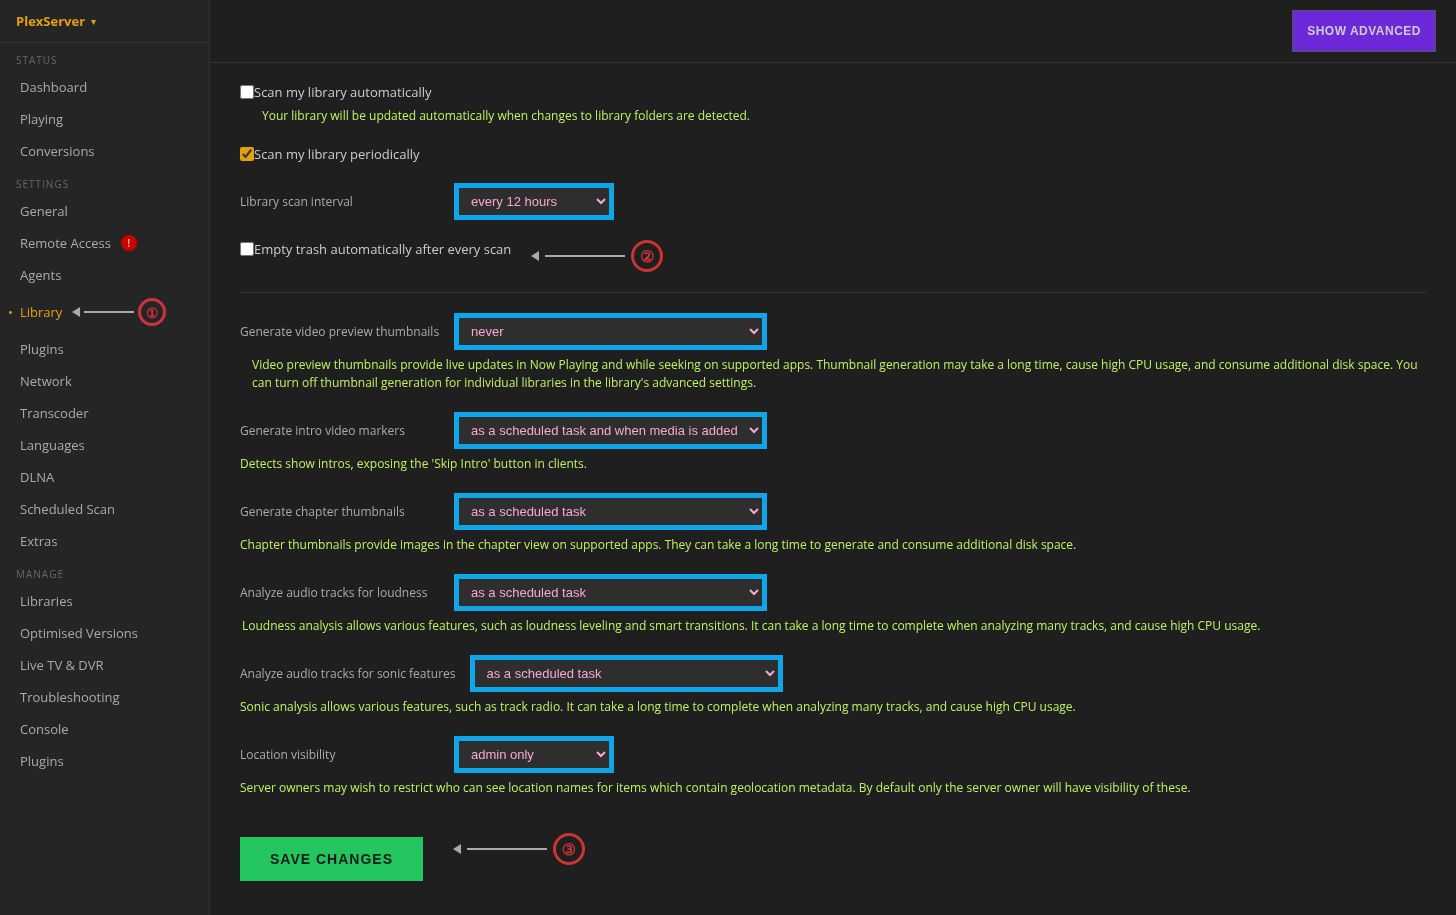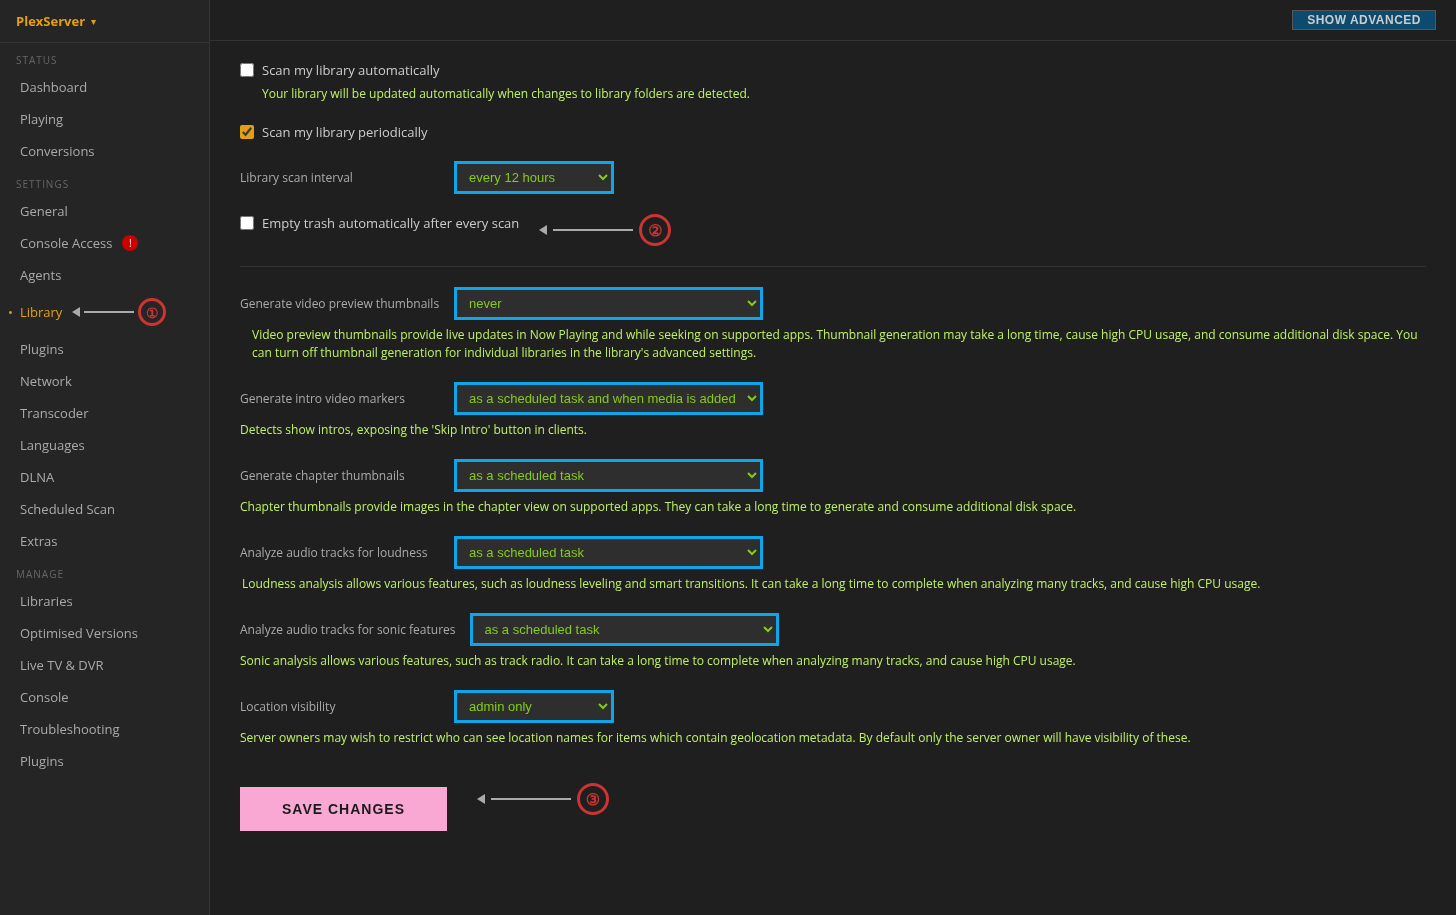--- a/index.html
+++ b/index.html
@@ -91,43 +91,42 @@
     }
 
     .top-bar {
       display: flex;
       justify-content: flex-end;
       padding: 10px 20px;
       border-bottom: 1px solid #333;
     }
 
     .show-advanced-btn {
-      background: #0c4a6e;
+      background: #6d28d9;
       color: #ccc;
       border: 1px solid #555;
-      padding: 2px 14px;
+      padding: 13px 14px;
       font-size: 12px;
       font-weight: bold;
       letter-spacing: 0.5px;
       cursor: pointer;
     }
 
     .content-area {
       padding: 20px 30px 40px 30px;
     }
 
     
     .setting-row {
       margin-bottom: 20px;
     }
 
     .checkbox-row {
       display: flex;
       align-items: center;
-      gap: 8px;
       margin-bottom: 6px;
     }
     .checkbox-row input[type=checkbox] {
       width: 14px;
       height: 14px;
       cursor: pointer;
       accent-color: #e5a00d;
     }
     .checkbox-label {
       color: #ccc;
@@ -184,34 +183,34 @@
       color: #cc3333;
       display: flex;
       align-items: center;
       justify-content: center;
       font-size: 16px;
       font-weight: bold;
     }
 
     select {
       background: #2e2e2e;
-      color: #84cc16;
-      border: 3px solid #0ea5e9;
+      color: #f9a8d4;
+      border: 5px solid #0ea5e9;
       padding: 5px 8px;
       font-size: 13px;
       cursor: pointer;
       outline: none;
       min-width: 160px;
     }
 
     .save-btn {
-      background: #f9a8d4;
+      background: #22c55e;
       color: #1a1a1a;
       border: none;
-      padding: 14px 42px;
+      padding: 14px 30px;
       font-size: 14px;
       font-weight: bold;
       letter-spacing: 1px;
       cursor: pointer;
       margin-top: 20px;
     }
 
     .save-row {
       display: flex;
       align-items: center;
@@ -242,21 +241,21 @@
         <span>Playing</span>
       </div>
       <div class="sidebar-item">
         <span>Conversions</span>
       </div>
       <div class="sidebar-section-label">SETTINGS</div>
       <div class="sidebar-item">
         <span>General</span>
       </div>
       <div class="sidebar-item">
-        <span>Console Access</span>
+        <span>Remote Access</span>
         <span class="badge-red">!</span>
       </div>
       <div class="sidebar-item">
         <span>Agents</span>
       </div>
       <div class="sidebar-item active">
         <span>Library</span>
         <span style="display: inline-flex; align-items: center; gap: 4px; margin-left: 4px;">
           <span style="width:0;height:0;border-top:5px solid transparent;border-bottom:5px solid transparent;border-right:8px solid #aaa;"></span>
           <span style="width:50px;height:2px;background:#aaa;display:inline-block;"></span>
@@ -288,24 +287,24 @@
       <div class="sidebar-item">
         <span>Libraries</span>
       </div>
       <div class="sidebar-item">
         <span>Optimised Versions</span>
       </div>
       <div class="sidebar-item">
         <span>Live TV &amp; DVR</span>
       </div>
       <div class="sidebar-item">
+        <span>Troubleshooting</span>
+      </div>
+      <div class="sidebar-item">
         <span>Console</span>
-      </div>
-      <div class="sidebar-item">
-        <span>Troubleshooting</span>
       </div>
       <div class="sidebar-item">
         <span>Plugins</span>
       </div>
     </div>
 </div>
 
 <div id="main">
   <div class="top-bar">
     <button class="show-advanced-btn">SHOW ADVANCED</button>

